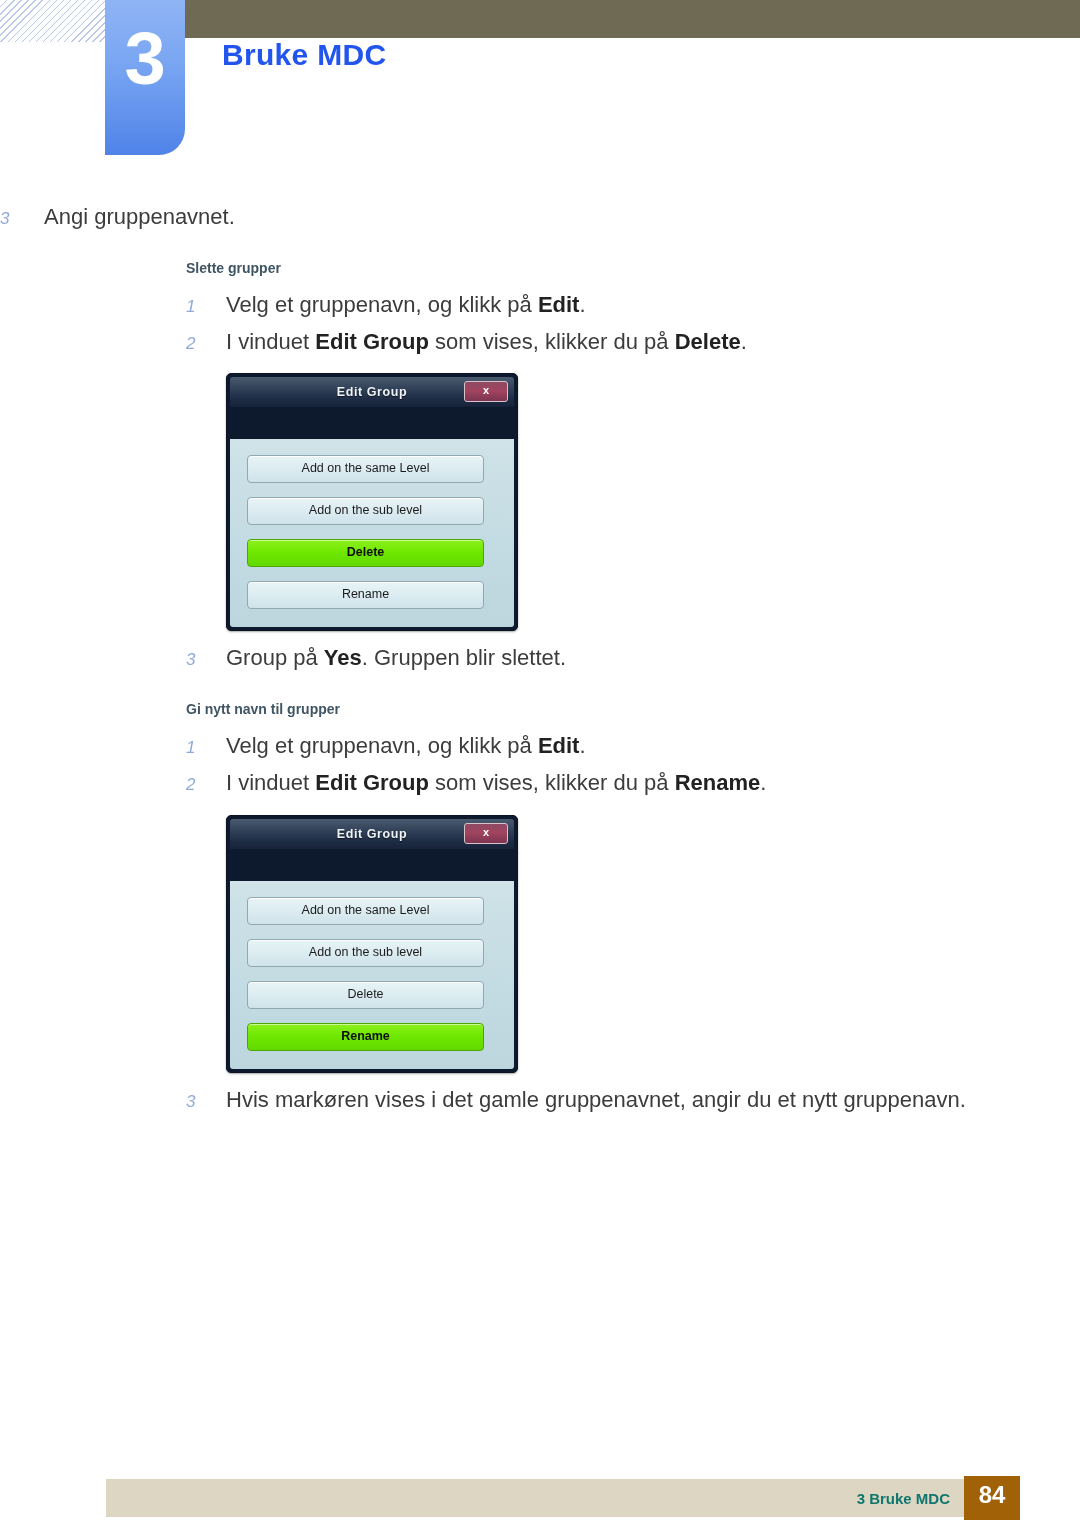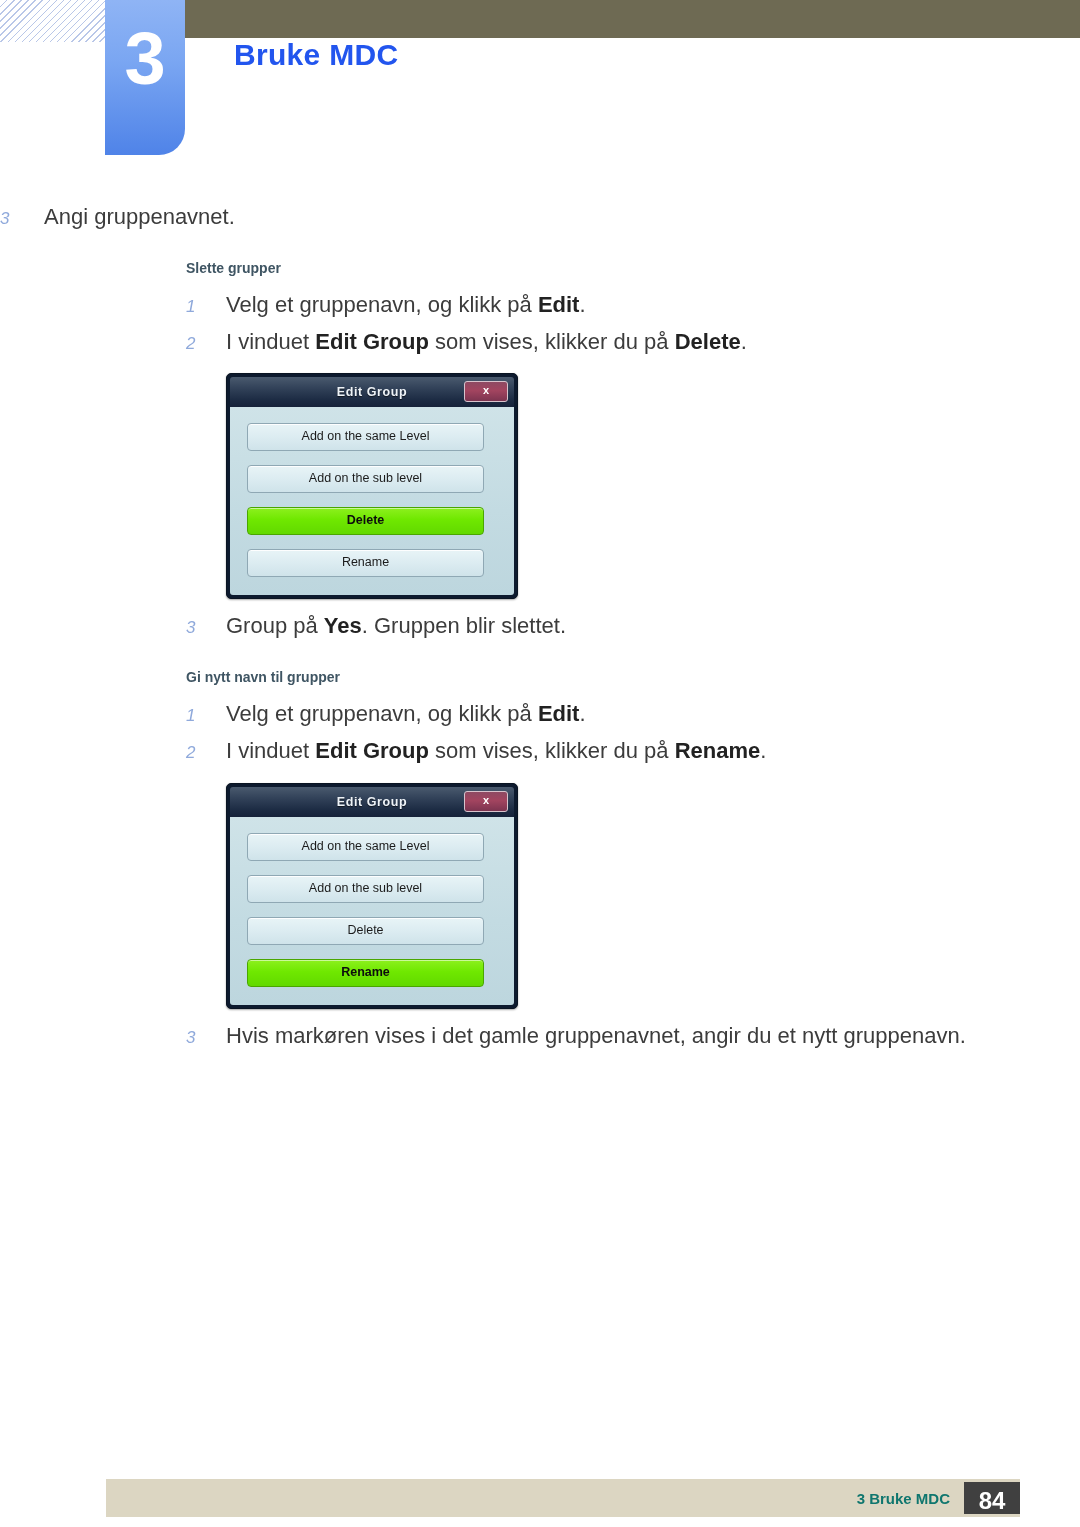--- a/index.html
+++ b/index.html
@@ -40,21 +40,21 @@
     background: linear-gradient(to bottom, #8fb4f5 0%, #7aa6f2 40%, #4f83e8 100%);
     border-bottom-right-radius: 26px;
     color: #ffffff;
     font-size: 74px;
     font-weight: bold;
     line-height: 118px;
     text-align: center;
   }
   .chapter-title {
     position: absolute;
-    left: 234px; top: 38px;
+    left: 222px; top: 38px;
     font-size: 30px;
     font-weight: bold;
     color: #2255ee;
     letter-spacing: 0.3px;
   }
 
   
   .content {
     position: absolute;
     left: 0; top: 200px;
@@ -135,20 +135,21 @@
     color: #ffffff;
     font-size: 11px;
     font-weight: bold;
     line-height: 17px;
     text-align: center;
   }
   .dlg-body {
     background: linear-gradient(to bottom, #cfe3e8 0%, #c3dbe2 55%, #bdd6de 100%);
     padding: 16px 30px 18px 17px;
     border-radius: 0 0 3px 3px;
+    margin-top: 32px;
   }
   .dlg-btn {
     height: 26px;
     line-height: 25px;
     margin-bottom: 14px;
     text-align: center;
     font-size: 12.5px;
     color: #1b1b1b;
     border-radius: 4px;
     border: 1px solid #8fa8b4;
@@ -175,22 +176,22 @@
     align-items: center;
     justify-content: flex-end;
   }
   .footer-label {
     font-size: 15px;
     font-weight: bold;
     color: #0f766e;
     padding-right: 14px;
   }
   .footer-page {
-    width: 56px; height: 32px;
-    background: #404040;
+    width: 56px; height: 44px;
+    background: #a16207;
     color: #ffffff;
     font-size: 24px;
     font-weight: bold;
     line-height: 38px;
     text-align: center;
   }
 </style>
 </head>
 <body>
 

